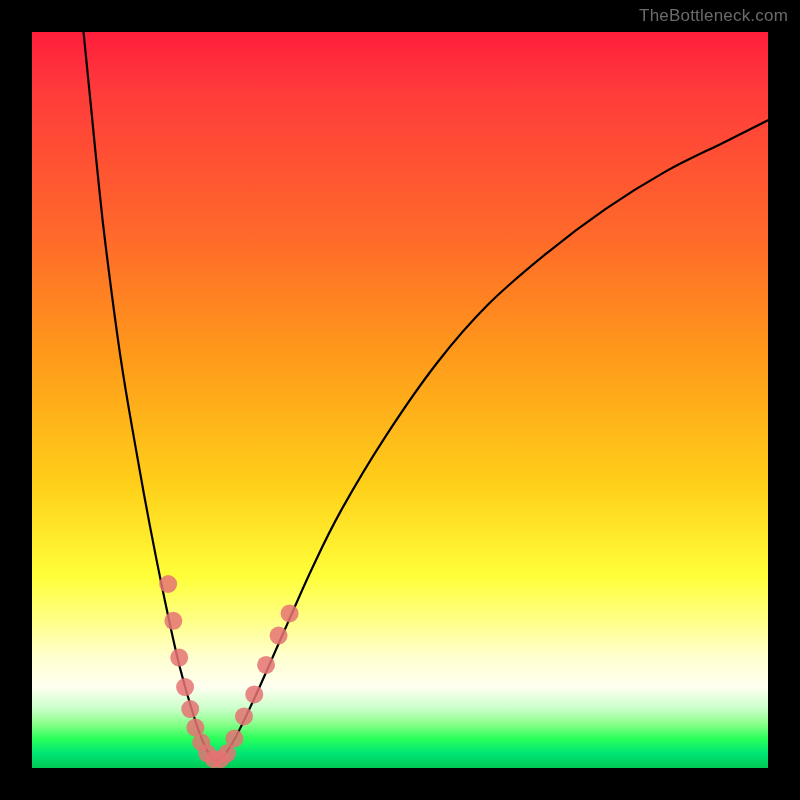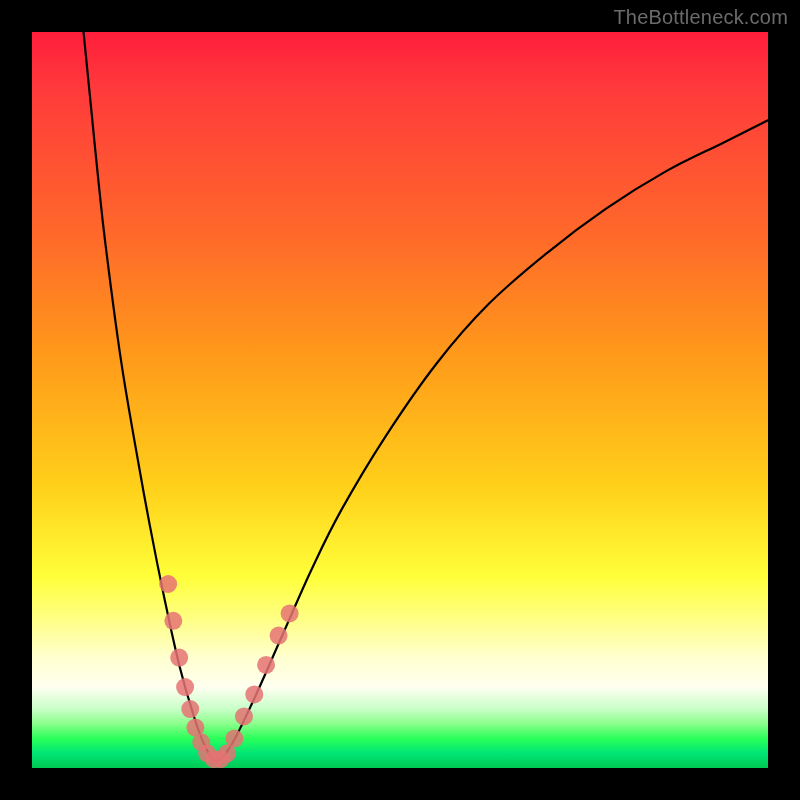--- a/index.html
+++ b/index.html
@@ -39,21 +39,21 @@
       #2aff5a 96%,
       #00e676 98%,
       #00c853 100%
     );
   }
   .watermark {
     position: absolute;
     top: 6px;
     right: 12px;
     color: #6b6b6b;
-    font-size: 20px;
+    font-size: 17px;
     font-weight: 500;
     letter-spacing: 0.2px;
     user-select: none;
   }
   svg.curve {
     position: absolute;
     inset: 0;
     width: 100%;
     height: 100%;
   }

